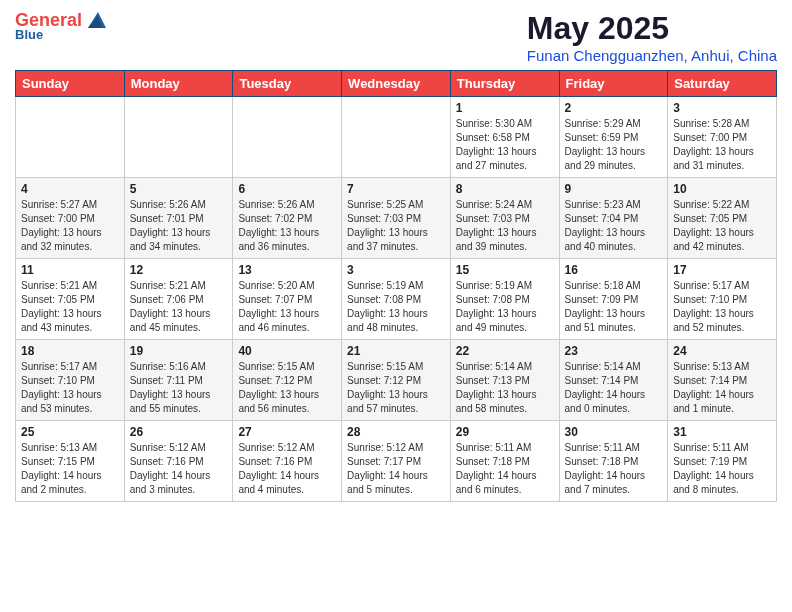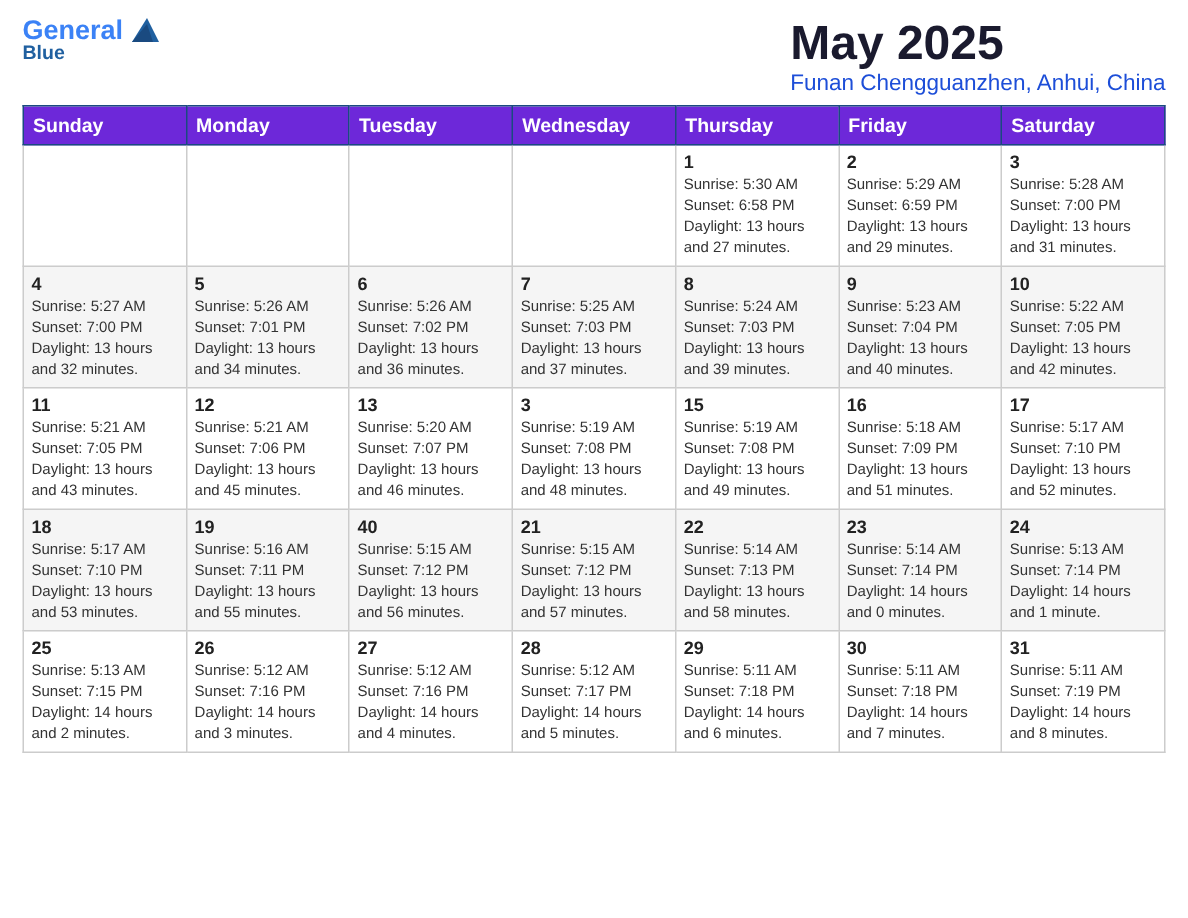--- a/index.html
+++ b/index.html
@@ -36,21 +36,21 @@
     .sub-title {
       font-size: 15px;
       color: #1d4ed8;
     }
     .calendar {
       width: 100%;
       border-collapse: collapse;
       border: 1px solid #ccc;
     }
     .calendar th {
-      background-color: #6d28d9;
+      background-color: #ef4444;
       color: #fff;
       text-align: left;
       padding: 5px 6px;
       font-size: 13px;
       border: 1px solid #1a4a80;
     }
     .calendar td {
       vertical-align: top;
       padding: 4px 5px;
       border: 1px solid #ccc;
@@ -78,21 +78,21 @@
     .empty-cell {
       background: #f9f9f9;
     }
   </style>
 </head>
 <body>
 
 <div class="header">
   <div class="logo">
     <div class="logo-line">
-      <span style="font-size:18px;font-weight:bold;color:#3b82f6;">General</span>
+      <span style="font-size:18px;font-weight:bold;color:#ef4444;">General</span>
       <svg width="22" height="20" viewBox="0 0 22 20" style="margin-left:2px;margin-top:-2px;">
         <polygon points="4,18 14,2 22,18" fill="#2060a0"></polygon>
         <polygon points="4,18 14,6 18,18" fill="#1a4a80"></polygon>
       </svg>
     </div>
     <span style="font-size:13px;font-weight:bold;color:#2060a0;margin-top:-4px;">Blue</span>
   </div>
   <div class="title-block">
     <div class="main-title">May 2025</div>
     <div class="sub-title">Funan Chengguanzhen, Anhui, China</div>

